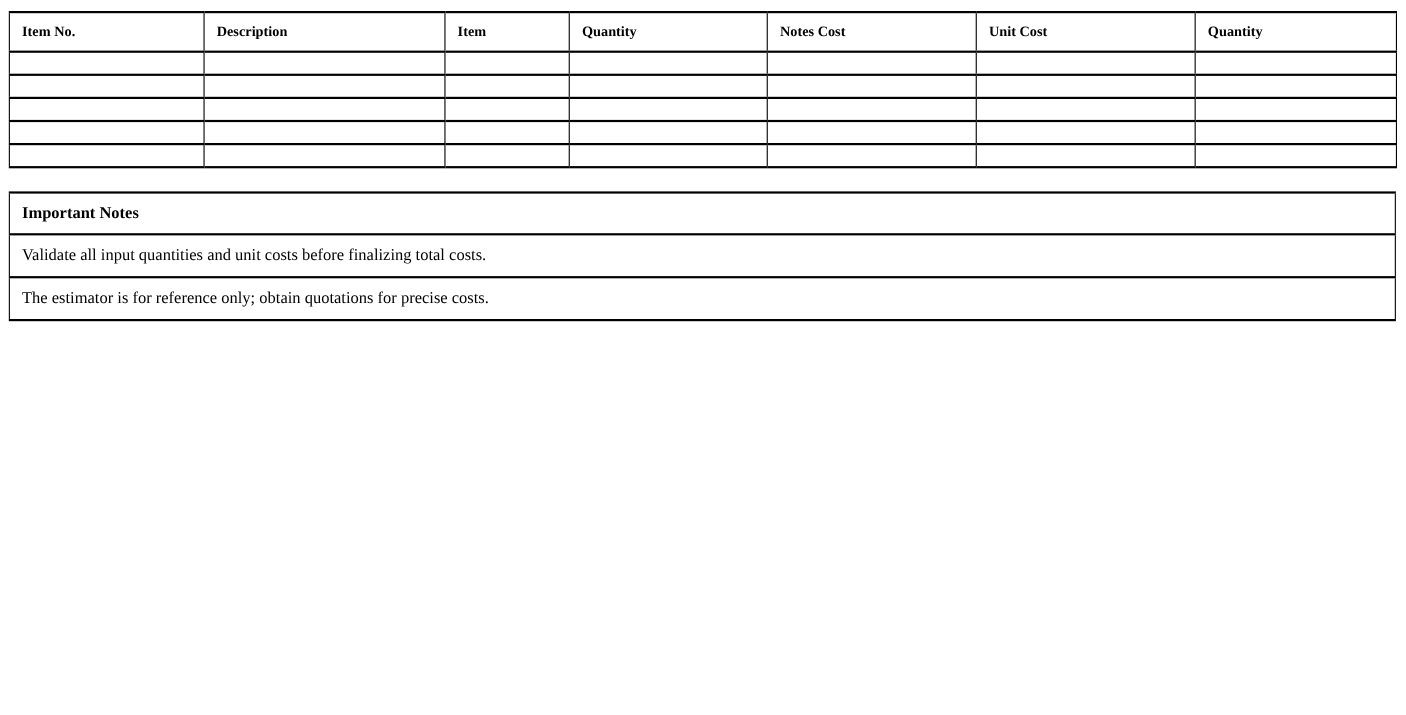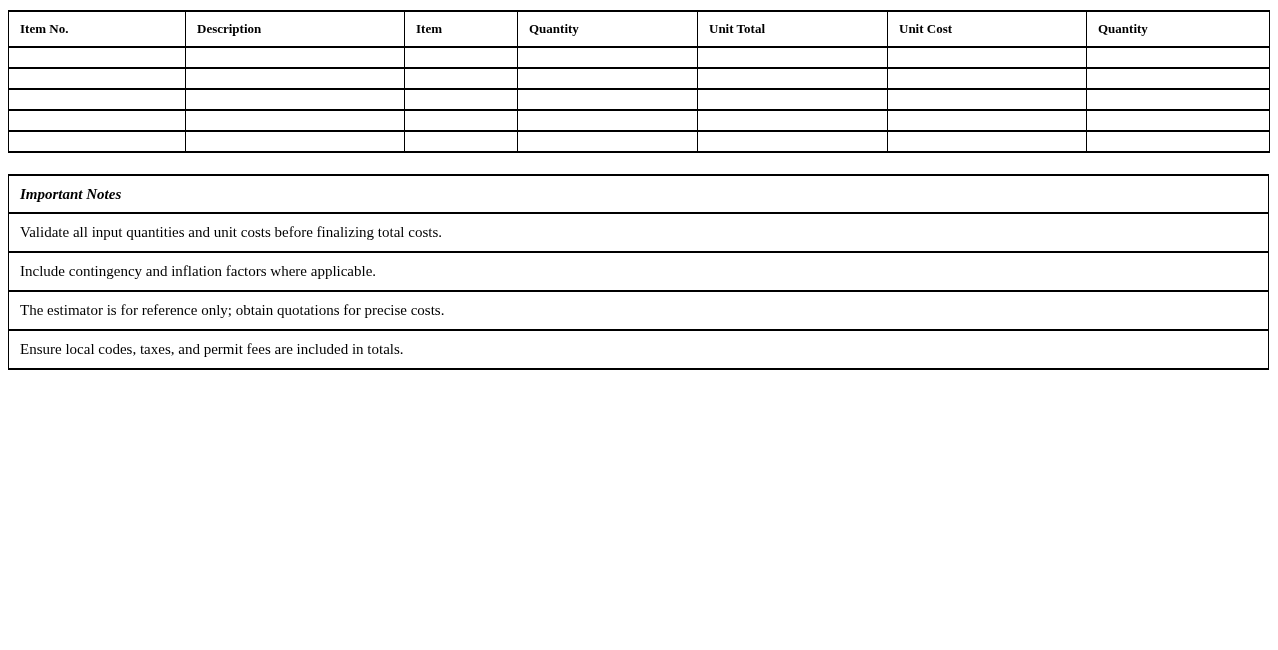--- a/index.html
+++ b/index.html
@@ -58,21 +58,20 @@
     width: 1261px;
   }
   .notes-table td {
     padding-left: 11px;
     font-size: 15px;
     white-space: nowrap;
   }
   .notes-table td.notes-header {
     height: 38px;
     font-weight: bold;
-    font-style: italic;
   }
   .notes-table td.note-row {
     height: 39px;
     font-weight: normal;
     font-family: Liberation Serif, serif;
   }
 </style>
 </head>
 <body>
 
@@ -87,21 +86,21 @@
       <col class="col-ucost">
       <col class="col-tcost">
       <col class="col-remarks">
     </colgroup>
     <thead>
       <tr>
         <th>Item No.</th>
         <th>Description</th>
         <th>Item</th>
         <th>Quantity</th>
-        <th>Unit Total</th>
+        <th>Notes Cost</th>
         <th>Unit Cost</th>
         <th>Quantity</th>
       </tr>
     </thead>
     <tbody id="cost-table-body">
 
     <tr>
           <td></td>
           <td></td>
           <td></td>
@@ -151,24 +150,18 @@
 
   <table class="notes-table">
     <tbody>
       <tr>
         <td class="notes-header">Important Notes</td>
       </tr>
       <tr>
         <td class="note-row">Validate all input quantities and unit costs before finalizing total costs.</td>
       </tr>
       <tr>
-        <td class="note-row">Include contingency and inflation factors where applicable.</td>
-      </tr>
-      <tr>
         <td class="note-row">The estimator is for reference only; obtain quotations for precise costs.</td>
-      </tr>
-      <tr>
-        <td class="note-row">Ensure local codes, taxes, and permit fees are included in totals.</td>
       </tr>
     </tbody>
   </table>
 
 </div>
 
 </body></html>

